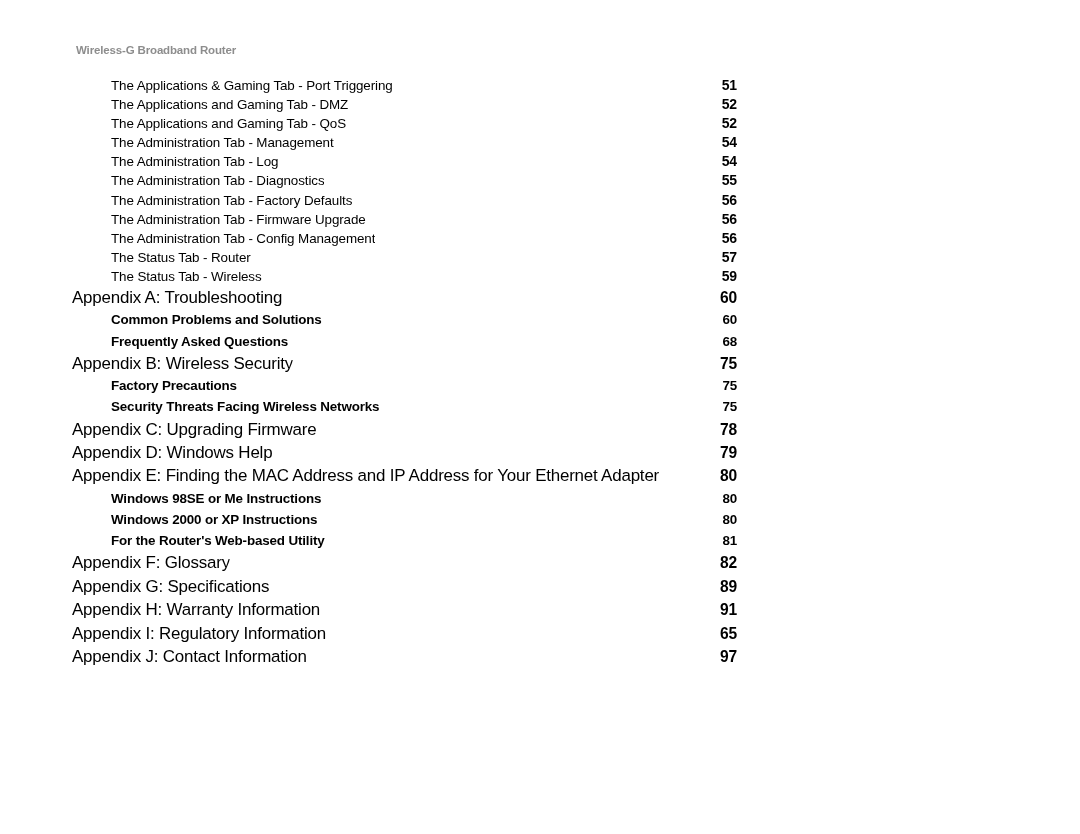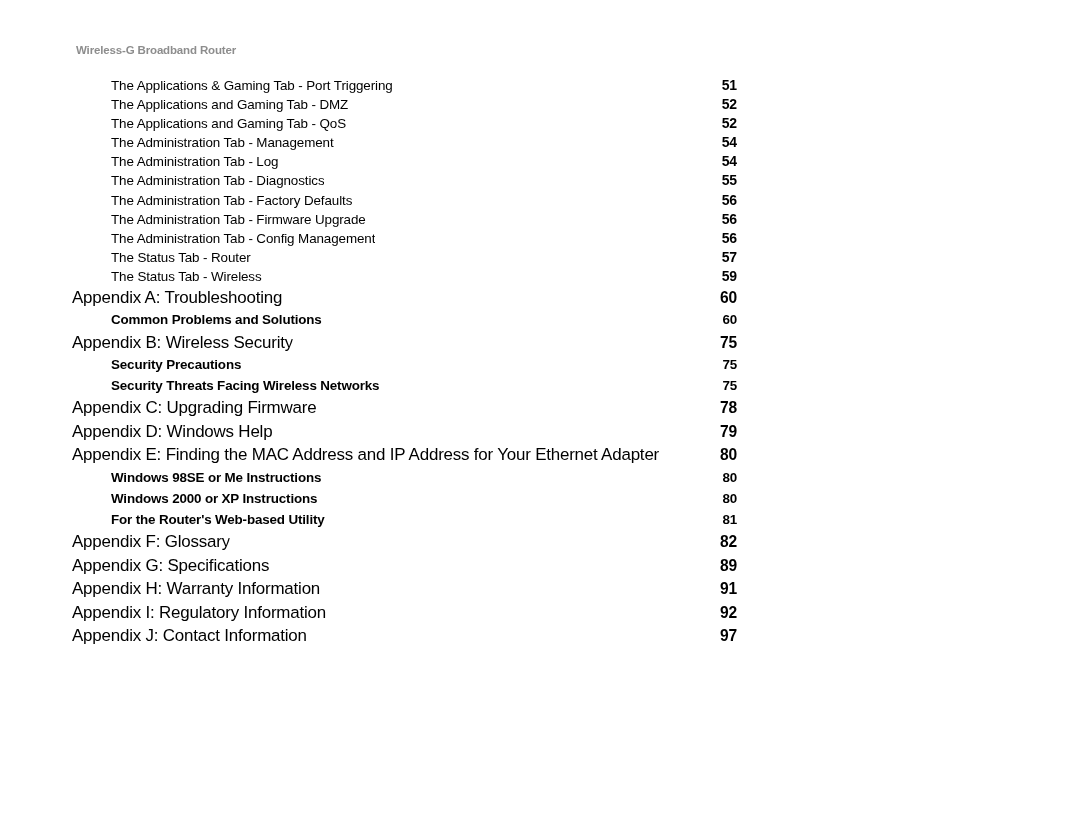--- a/index.html
+++ b/index.html
@@ -174,27 +174,32 @@
       <div class="toc-row lvl-appendix">
         <span class="toc-title">Appendix A: Troubleshooting</span>
         <span class="toc-spacer"></span>
         <span class="toc-page">60</span>
       </div>
       <div class="toc-row lvl-subbold">
         <span class="toc-title">Common Problems and Solutions</span>
         <span class="toc-spacer"></span>
         <span class="toc-page">60</span>
       </div>
+      <div class="toc-row lvl-subbold">
+        <span class="toc-title">Frequently Asked Questions</span>
+        <span class="toc-spacer"></span>
+        <span class="toc-page">68</span>
+      </div>
       <div class="toc-row lvl-appendix">
         <span class="toc-title">Appendix B: Wireless Security</span>
         <span class="toc-spacer"></span>
         <span class="toc-page">75</span>
       </div>
       <div class="toc-row lvl-subbold">
-        <span class="toc-title">Security Precautions</span>
+        <span class="toc-title">Factory Precautions</span>
         <span class="toc-spacer"></span>
         <span class="toc-page">75</span>
       </div>
       <div class="toc-row lvl-subbold">
         <span class="toc-title">Security Threats Facing Wireless Networks</span>
         <span class="toc-spacer"></span>
         <span class="toc-page">75</span>
       </div>
       <div class="toc-row lvl-appendix">
         <span class="toc-title">Appendix C: Upgrading Firmware</span>
@@ -237,21 +242,21 @@
         <span class="toc-page">89</span>
       </div>
       <div class="toc-row lvl-appendix">
         <span class="toc-title">Appendix H: Warranty Information</span>
         <span class="toc-spacer"></span>
         <span class="toc-page">91</span>
       </div>
       <div class="toc-row lvl-appendix">
         <span class="toc-title">Appendix I: Regulatory Information</span>
         <span class="toc-spacer"></span>
-        <span class="toc-page">92</span>
+        <span class="toc-page">65</span>
       </div>
       <div class="toc-row lvl-appendix">
         <span class="toc-title">Appendix J: Contact Information</span>
         <span class="toc-spacer"></span>
         <span class="toc-page">97</span>
       </div>
     </div>
 
 </div>
 

